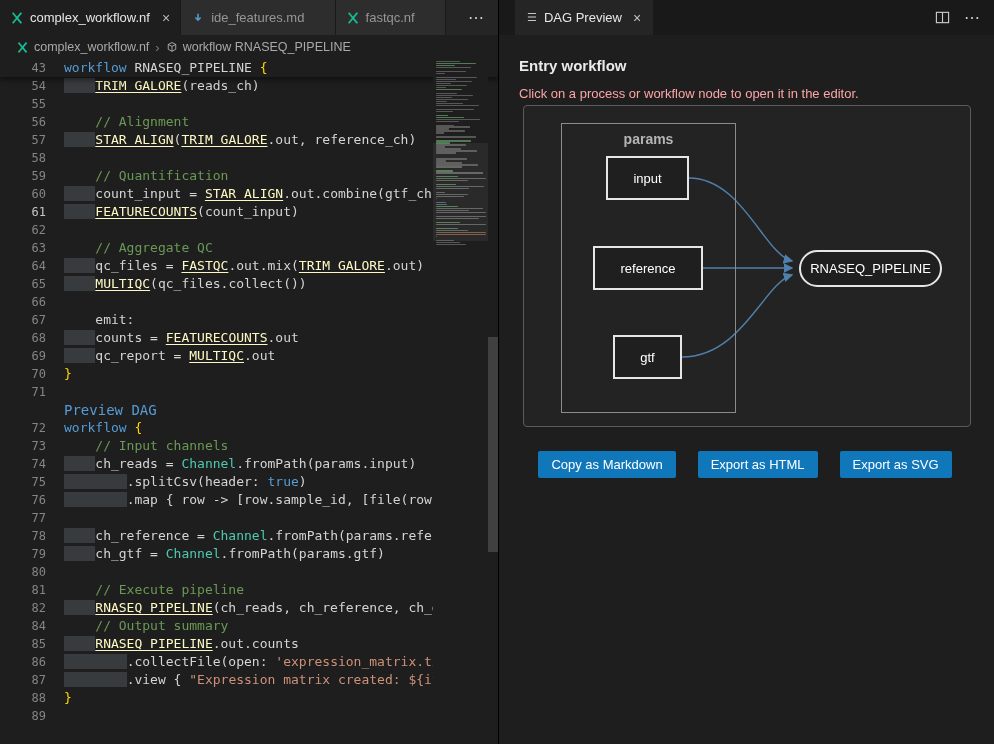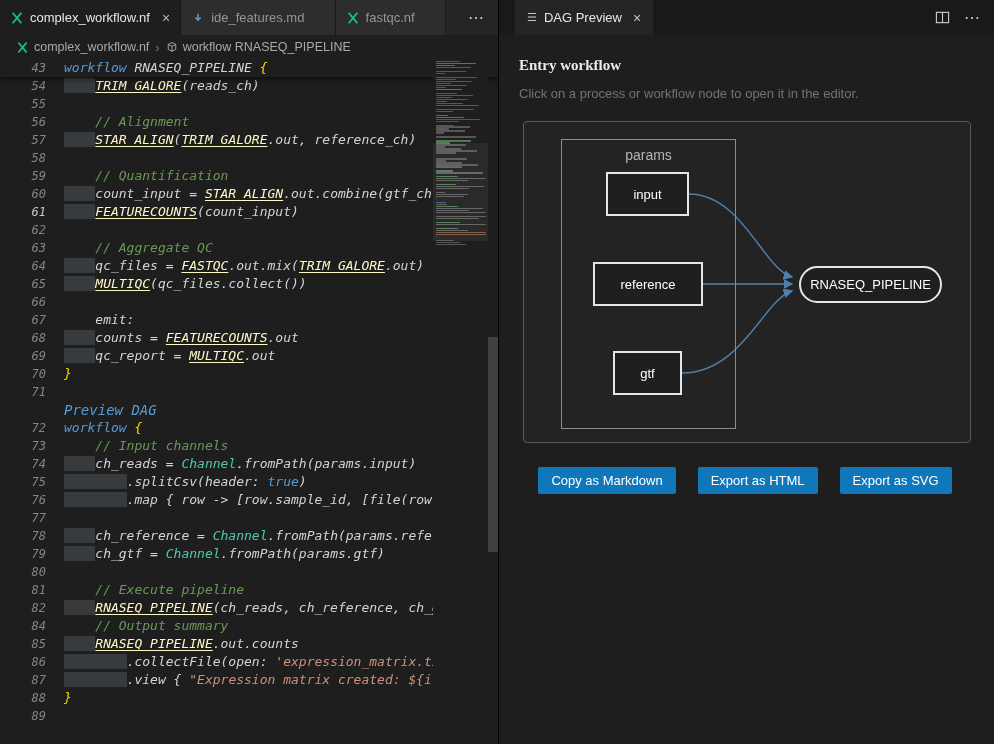--- a/index.html
+++ b/index.html
@@ -20,21 +20,21 @@
   .strip-overflow { margin-left:auto; color:#cccccc; font-size:16px; padding:0 14px; display:flex; align-items:center; cursor:pointer; }
 
   .breadcrumb { height:24px; background:#1e1e1e; display:flex; align-items:center; gap:5px;
                 padding-left:16px; font-size:12.5px; color:#a9a9a9; flex:none; }
   .breadcrumb .sep { color:#7a7a7a; font-size:13px; padding:0 1px; }
   .bc-item { display:flex; align-items:center; gap:4px; cursor:pointer; }
 
   .editor-area { position:relative; flex:1; overflow:hidden;
                  font-family:"DejaVu Sans Mono", monospace; font-size:13px; }
   .sticky { position:relative; z-index:2; background:#1e1e1e; box-shadow:0 3px 5px rgba(0,0,0,.45); }
-  .line { display:flex; height:18px; line-height:18px;font-style:italic; }
+  .line { display:flex; height:18px; line-height:18px; }
   .ln { width:46px; flex:none; text-align:right; color:#858585; font-size:12px; line-height:18px; }
   .line.cur .ln { color:#c6c6c6; }
   .lc { padding-left:18px; white-space:pre; overflow:hidden; flex:1; }
   .tk { white-space:pre; }
   .pl { color:#d4d4d4; }
   .kw { color:#569cd6; }
   .cm { color:#6a9955; }
   .st { color:#ce9178; }
   .ty { color:#4ec9b0; }
   .br { color:#ffd700; }
@@ -55,29 +55,29 @@
                display:flex; flex-direction:column; }
   .panel-tabstrip { height:35px; background:#191919; display:flex; align-items:stretch; flex:none; }
   .panel-tab { display:flex; align-items:center; gap:7px; padding:0 12px; margin-left:16px;
                background:#252526; color:#e7e7e7; font-size:13px; cursor:pointer; }
   .panel-tab .ticon { color:#c5c5c5; font-size:11px; }
   .panel-tab .close { color:#c5c5c5; font-size:14px; margin-left:4px; }
   .panel-actions { margin-left:auto; display:flex; align-items:center; gap:14px; padding-right:14px; color:#cccccc; }
   .panel-actions .act { cursor:pointer; display:flex; align-items:center; font-size:16px; }
 
   .panel-body { padding:16px 20px 0 20px; }
-  .panel-heading { font-size:15px; font-weight:700; color:#eaeaea; margin:6px 0 12px;font-family:Liberation Serif, serif; }
-  .panel-desc { font-size:13px; color:#737373; margin-bottom:20px; }
+  .panel-heading { font-size:15px; font-weight:700; color:#eaeaea; margin:6px 0 12px; }
+  .panel-desc { font-size:13px; color:#fca5a5; margin-bottom:4px; }
 
   .diagram { position:relative; width:448px; height:322px; margin-left:4px;
              border:1px solid #5a5a5a; border-radius:4px; background:#232323; }
   .edges { position:absolute; left:0; top:0; z-index:0; }
   .params-group { position:absolute; left:37px; top:17px; width:175px; height:290px;
                   border:1px solid #8c8c8c; z-index:0; }
-  .params-label { text-align:center; color:#b5b5b5; font-size:14px; font-weight:400; margin-top:7px; }
+  .params-label { text-align:center; color:#b5b5b5; font-size:14px; font-weight:700; margin-top:7px; }
   .node { position:absolute; z-index:1; border:2px solid #e6e6e6; background:#1f1f1f; color:#ffffff;
           font-size:13px; display:flex; align-items:center; justify-content:center; cursor:pointer; }
   .node-input     { left:82px;  top:50px;  width:83px;  height:44px; }
   .node-reference { left:69px;  top:140px; width:110px; height:44px; }
   .node-gtf       { left:89px;  top:229px; width:69px;  height:44px; }
   .node-target    { left:275px; top:144px; width:143px; height:37px; border-radius:19px; }
 
   .btn-row { width:452px; display:flex; justify-content:center; gap:22px; margin-top:24px; }
   .btn { background:#1177bb; color:#ffffff; border:none; border-radius:2px; font-size:13px;
          font-family:"Liberation Sans", sans-serif; padding:6px 13px; cursor:pointer; }

